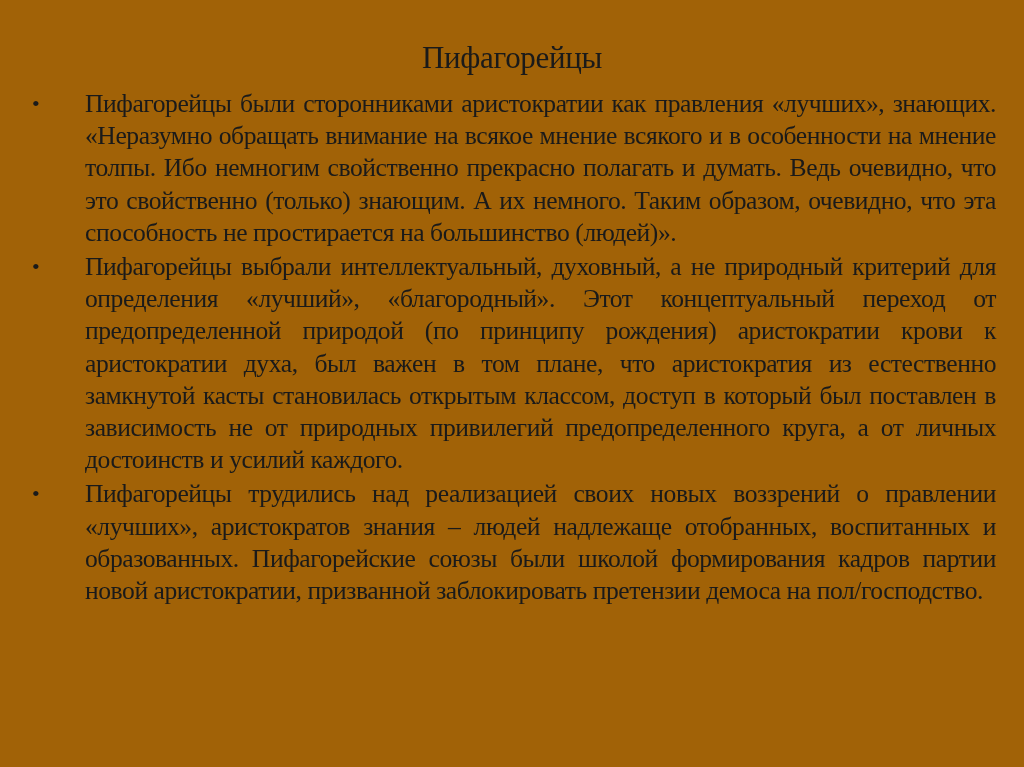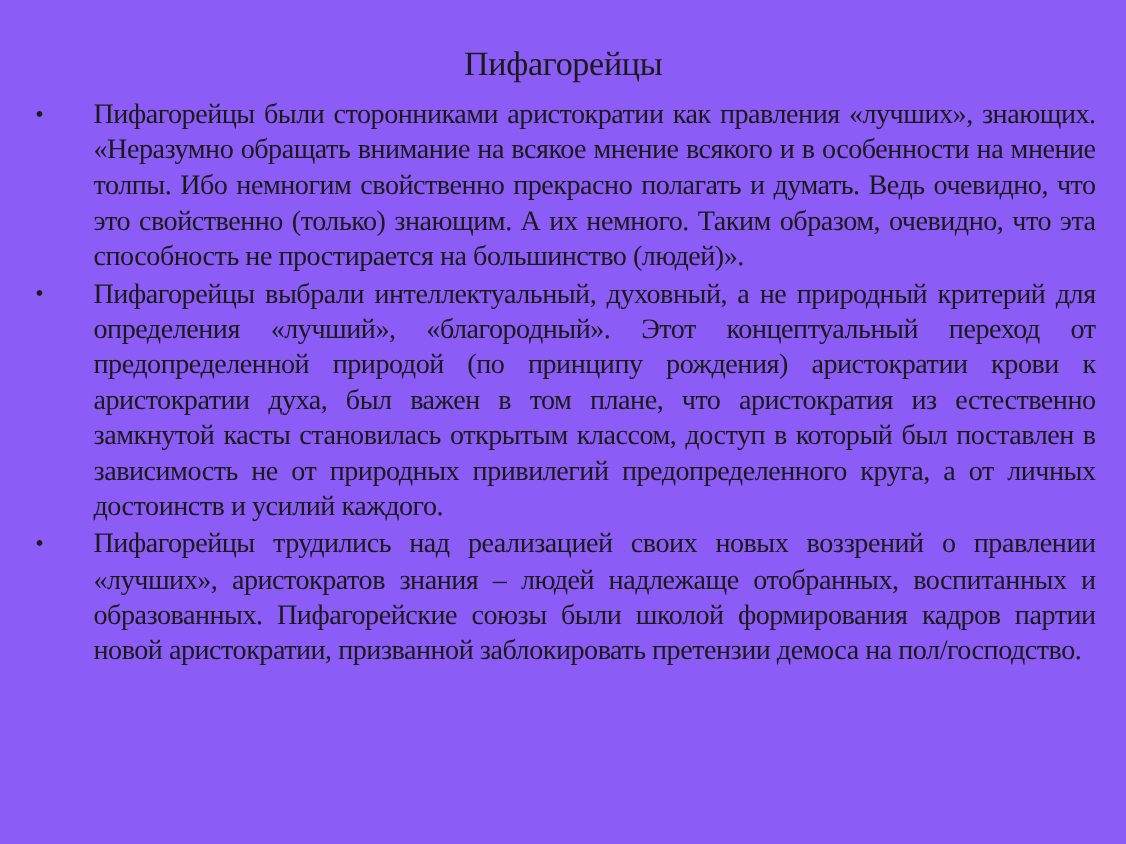--- a/index.html
+++ b/index.html
@@ -1,18 +1,18 @@
 <!DOCTYPE html>
 <html><head>
 <meta charset="utf-8">
 <style>
   html, body { margin: 0; padding: 0; background: #ffffff; }
   body { width: 1024px; height: 767px; overflow: hidden; position: relative;
          font-family: "Liberation Serif", "DejaVu Serif", serif; color: #1a1a1a; }
-  .slide { position: absolute; left: 0; top: 0; width: 1024px; height: 767px; background: #8b5cf6; }
+  .slide { position: absolute; left: 0; top: 0; width: 1024px; height: 767px; background: #a16207; }
   .title { position: absolute; top: 38px; left: 0; width: 1024px; text-align: center;
            font-size: 31px; line-height: 40px; letter-spacing: -0.3px; }
   .bullets { position: absolute; top: 88px; left: 28px; width: 968px; margin: 0; padding: 0; list-style: none; }
   .bullet { position: relative; padding-left: 57px; font-size: 25.6px; line-height: 32.2px;
             text-align: justify; letter-spacing: -0.45px; margin-bottom: 2px; }
   .bullet-mark { position: absolute; left: 4px; top: 0; font-size: 22px; }
 </style>
 </head>
 <body>
 

